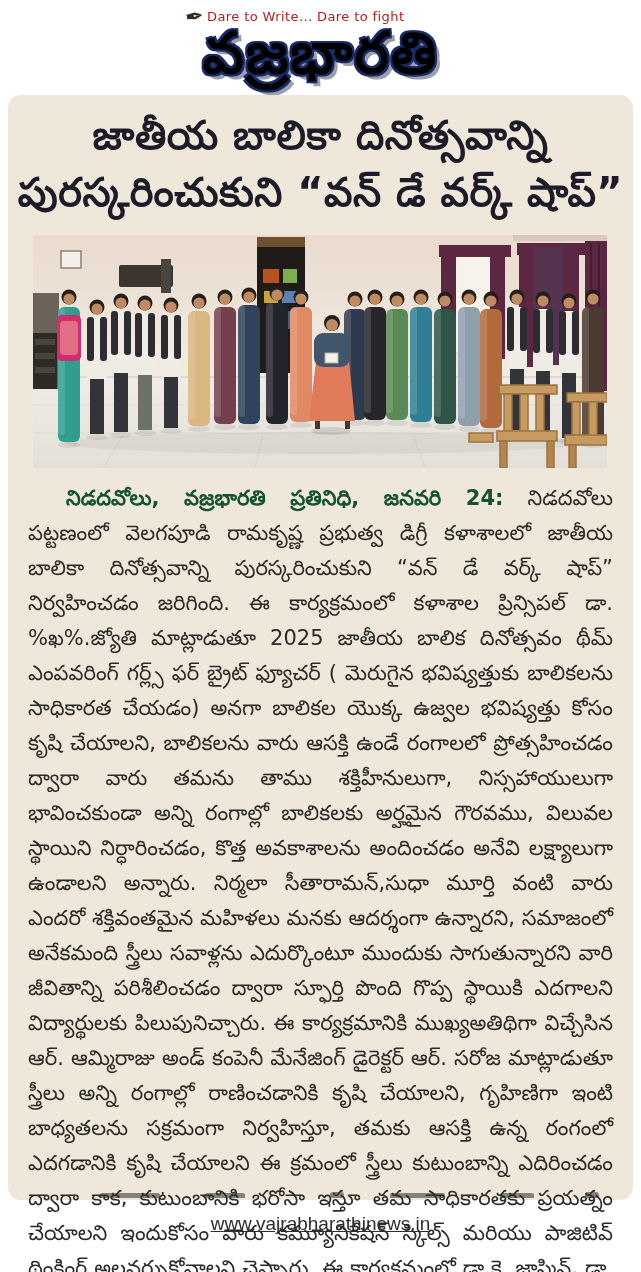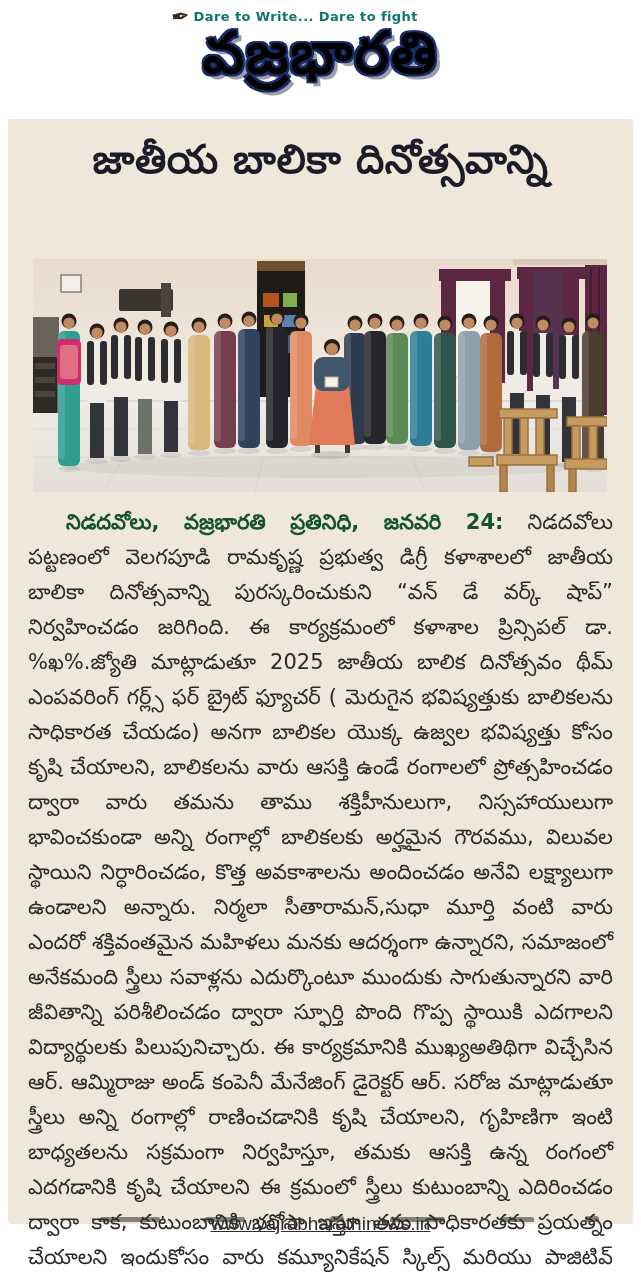--- a/index.html
+++ b/index.html
@@ -3,33 +3,33 @@
 <meta charset="utf-8">
 <style>
   html,body{margin:0;padding:0;}
   body{background:#ffffff;font-family:"DejaVu Sans",sans-serif;}
   .page{position:relative;width:641px;height:1272px;background:#ffffff;overflow:hidden;margin:0 auto;}
 
   
   .masthead{position:absolute;top:0;left:0;right:0;text-align:center;}
   .tagline-row{position:relative;display:inline-block;margin-top:4px;transform:translateX(-26px);}
   .pen{display:inline-block;font-size:22px;color:#3a2a1a;transform:rotate(-8deg);vertical-align:middle;margin-right:4px;}
-  .tagline{font-size:13px;font-weight:bold;color:#0f766e;letter-spacing:.4px;vertical-align:middle;}
+  .tagline{font-size:13px;font-weight:normal;color:#b91c1c;letter-spacing:.4px;vertical-align:middle;}
   .mast-title{
     margin-top:-6px;
     font-size:58px;font-weight:800;letter-spacing:2px;line-height:1.05;
     color:#000000;
     text-shadow:
       -2px -2px 0 #182a68, 2px -2px 0 #182a68,
       -2px  2px 0 #182a68, 2px  2px 0 #182a68,
       5px 5px 0 #9aa0aa;
   }
 
   
-  .clip{position:absolute;left:8px;top:95px;width:625px;height:1105px;background:#efe8da;border-radius:3px;margin-top:24px;}
+  .clip{position:absolute;left:8px;top:95px;width:625px;height:1105px;background:#efe8da;border-radius:13px;}
   .headline{margin:0;padding-top:12px;text-align:center;font-weight:bold;color:#1c1c28;font-size:40px;line-height:57px;letter-spacing:.5px;}
   .photo{position:absolute;left:25px;top:140px;width:574px;height:233px;margin:0;overflow:hidden;border-radius:2px;}
   .photo svg{display:block;}
   .body-text{
     position:absolute;left:20px;right:20px;top:386px;margin:0;
     font-size:21px;line-height:35px;color:#2a2a28;
     text-align:justify;text-indent:38px;
   }
   .body-text b{color:#14532d;}
 
@@ -49,20 +49,21 @@
   <header class="masthead">
     <div class="tagline-row">
       <span class="pen">✒</span><span class="tagline">Dare to Write... Dare to fight</span>
     </div>
     <div class="mast-title">వజ్రభారతి</div>
   </header>
 
   <section class="clip">
     <h1 class="headline">
       <div>జాతీయ బాలికా దినోత్సవాన్ని</div>
+      <div>పురస్కరించుకుని “వన్ డే వర్క్ షాప్”</div>
     </h1>
 
     <figure class="photo">
       <svg width="574" height="233" viewBox="0 0 574 233" xmlns="http://www.w3.org/2000/svg">
         <defs>
           <linearGradient id="wallg" x1="0" y1="0" x2="0" y2="1">
             <stop offset="0" stop-color="#e9dacd"></stop>
             <stop offset="1" stop-color="#f3ede4"></stop>
           </linearGradient>
           <linearGradient id="floorg" x1="0" y1="0" x2="0" y2="1">

